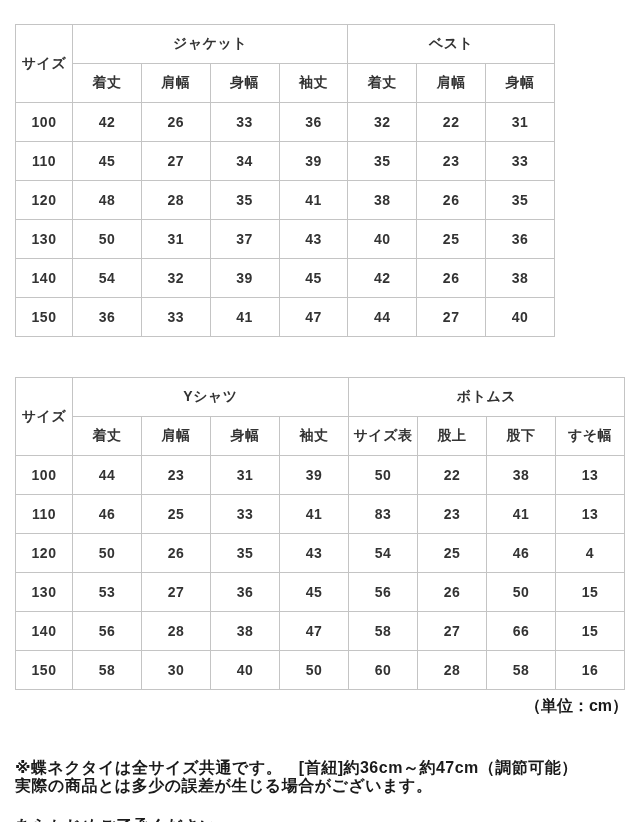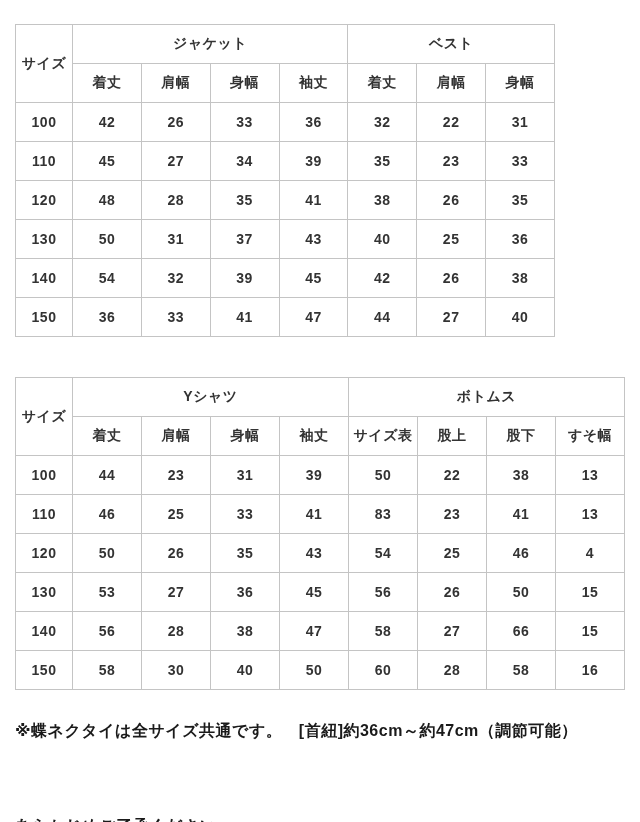--- a/index.html
+++ b/index.html
@@ -58,21 +58,21 @@
   }
   .note-line {
     position: absolute;
     left: 15px;
     font-size: 16px;
     font-weight: bold;
     color: #1a1a1a;
     letter-spacing: 0.5px;
     white-space: pre;
   }
-  #note-0 { top: 721px; }
+  #note-0 { top: 758px; }
   #note-1 { top: 749px; }
   #note-2 { top: 776px; }
   #note-3 { top: 816px; }
 </style>
 </head>
 <body>
 
 <div class="page">
 
   <table class="size-table" id="table-0">
@@ -258,16 +258,18 @@
           <td>40</td>
           <td>50</td>
           <td>60</td>
           <td>28</td>
           <td>58</td>
           <td>16</td>
         </tr>
       </tbody>
     </table>
 
+  <div class="unit-note">（単位：cm）</div>
 
   <div class="note-line" id="note-0">※蝶ネクタイは全サイズ共通です。　[首紐]約36cm～約47cm（調節可能）</div>
+  <div class="note-line" id="note-2">実際の商品とは多少の誤差が生じる場合がございます。</div>
   <div class="note-line" id="note-3">あらかじめご了承ください。</div>
 </div>
 
 </body></html>

